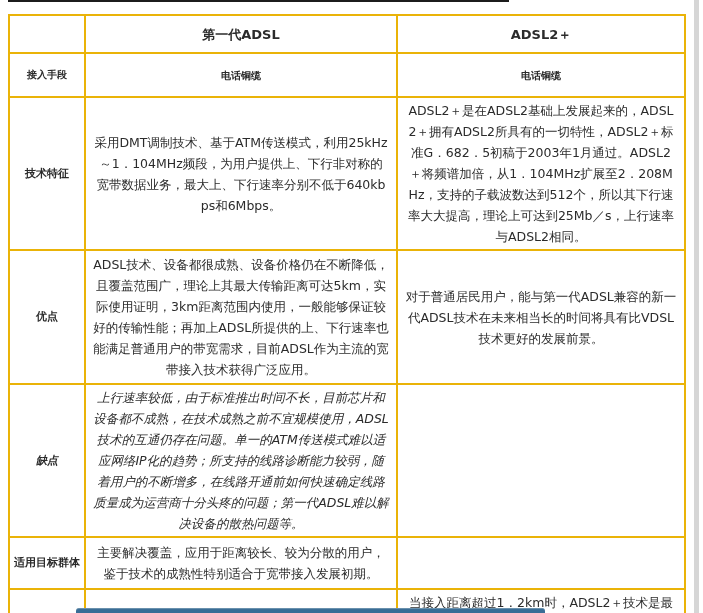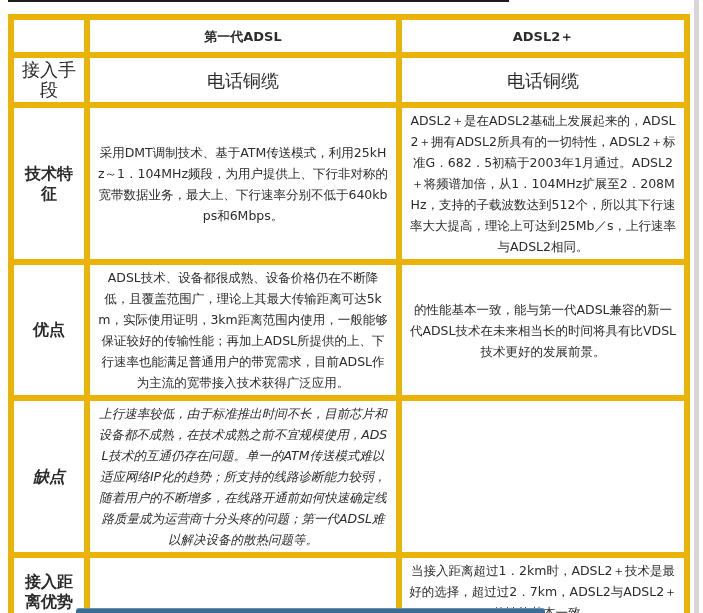--- a/index.html
+++ b/index.html
@@ -28,37 +28,37 @@
     border-top: 1px solid #6a91ad;
     border-radius: 3px 3px 0 0;
   }
   table.cmp {
     position: absolute; left: 8px; top: 14px;
     width: 676px;
     border-collapse: collapse;
     table-layout: fixed;
   }
   table.cmp td {
-    border: 6px solid #eab308;
+    border: 2px solid #eab308;
     box-sizing: border-box;
     text-align: center;
     vertical-align: middle;
     padding: 2px 7px;
     font-size: 12.5px;
     line-height: 21px;
     word-break: break-all;
   }
   table.cmp td.lbl {
     font-weight: bold;
-    font-size: 16px;
+    font-size: 11px;
     line-height: 20px;
     padding: 2px 4px;
   }
   table.cmp tr.hdr td { font-weight: bold; font-size: 13px; }
-  table.cmp tr.bold-vals td { font-weight: normal; font-size: 18px; }
+  table.cmp tr.bold-vals td { font-weight: bold; font-size: 10px; }
   table.cmp tr:nth-child(1) td { height: 38px; }
   table.cmp tr:nth-child(2) td { height: 44px; }
   table.cmp tr:nth-child(3) td { height: 131px; }
   table.cmp tr:nth-child(4) td { height: 134px; margin-top: 12px; }
   table.cmp tr:nth-child(5) td { height: 136px; font-style: italic; }
   table.cmp tr:nth-child(6) td { height: 52px; }
   table.cmp tr:nth-child(7) td { height: 51px; }
 </style>
 </head>
 <body>
@@ -84,25 +84,30 @@
       <td>电话铜缆</td>
     </tr>
     <tr>
       <td class="lbl">技术特征</td>
       <td>采用DMT调制技术、基于ATM传送模式，利用25kHz～1．104MHz频段，为用户提供上、下行非对称的宽带数据业务，最大上、下行速率分别不低于640kbps和6Mbps。</td>
       <td>ADSL2＋是在ADSL2基础上发展起来的，ADSL2＋拥有ADSL2所具有的一切特性，ADSL2＋标准G．682．5初稿于2003年1月通过。ADSL2＋将频谱加倍，从1．104MHz扩展至2．208MHz，支持的子载波数达到512个，所以其下行速率大大提高，理论上可达到25Mb／s，上行速率与ADSL2相同。</td>
     </tr>
     <tr>
       <td class="lbl">优点</td>
       <td>ADSL技术、设备都很成熟、设备价格仍在不断降低，且覆盖范围广，理论上其最大传输距离可达5km，实际使用证明，3km距离范围内使用，一般能够保证较好的传输性能；再加上ADSL所提供的上、下行速率也能满足普通用户的带宽需求，目前ADSL作为主流的宽带接入技术获得广泛应用。</td>
-      <td>的性能基本一致，能与第一代ADSL兼容的新一代ADSL技术在未来相当长的时间将具有比VDSL技术更好的发展前景。</td>
+      <td>对于普通居民用户，能与第一代ADSL兼容的新一代ADSL技术在未来相当长的时间将具有比VDSL技术更好的发展前景。</td>
     </tr>
     <tr>
       <td class="lbl">缺点</td>
       <td>上行速率较低，由于标准推出时间不长，目前芯片和设备都不成熟，在技术成熟之前不宜规模使用，ADSL技术的互通仍存在问题。单一的ATM传送模式难以适应网络IP化的趋势；所支持的线路诊断能力较弱，随着用户的不断增多，在线路开通前如何快速确定线路质量成为运营商十分头疼的问题；第一代ADSL难以解决设备的散热问题等。</td>
+      <td></td>
+    </tr>
+    <tr>
+      <td class="lbl">适用目标群体</td>
+      <td>主要解决覆盖，应用于距离较长、较为分散的用户，鉴于技术的成熟性特别适合于宽带接入发展初期。</td>
       <td></td>
     </tr>
     <tr>
       <td class="lbl">接入距离优势</td>
       <td></td>
       <td>当接入距离超过1．2km时，ADSL2＋技术是最好的选择，超过过2．7km，ADSL2与ADSL2＋的性能基本一致。</td>
     </tr>
   </tbody>
 </table>
 

